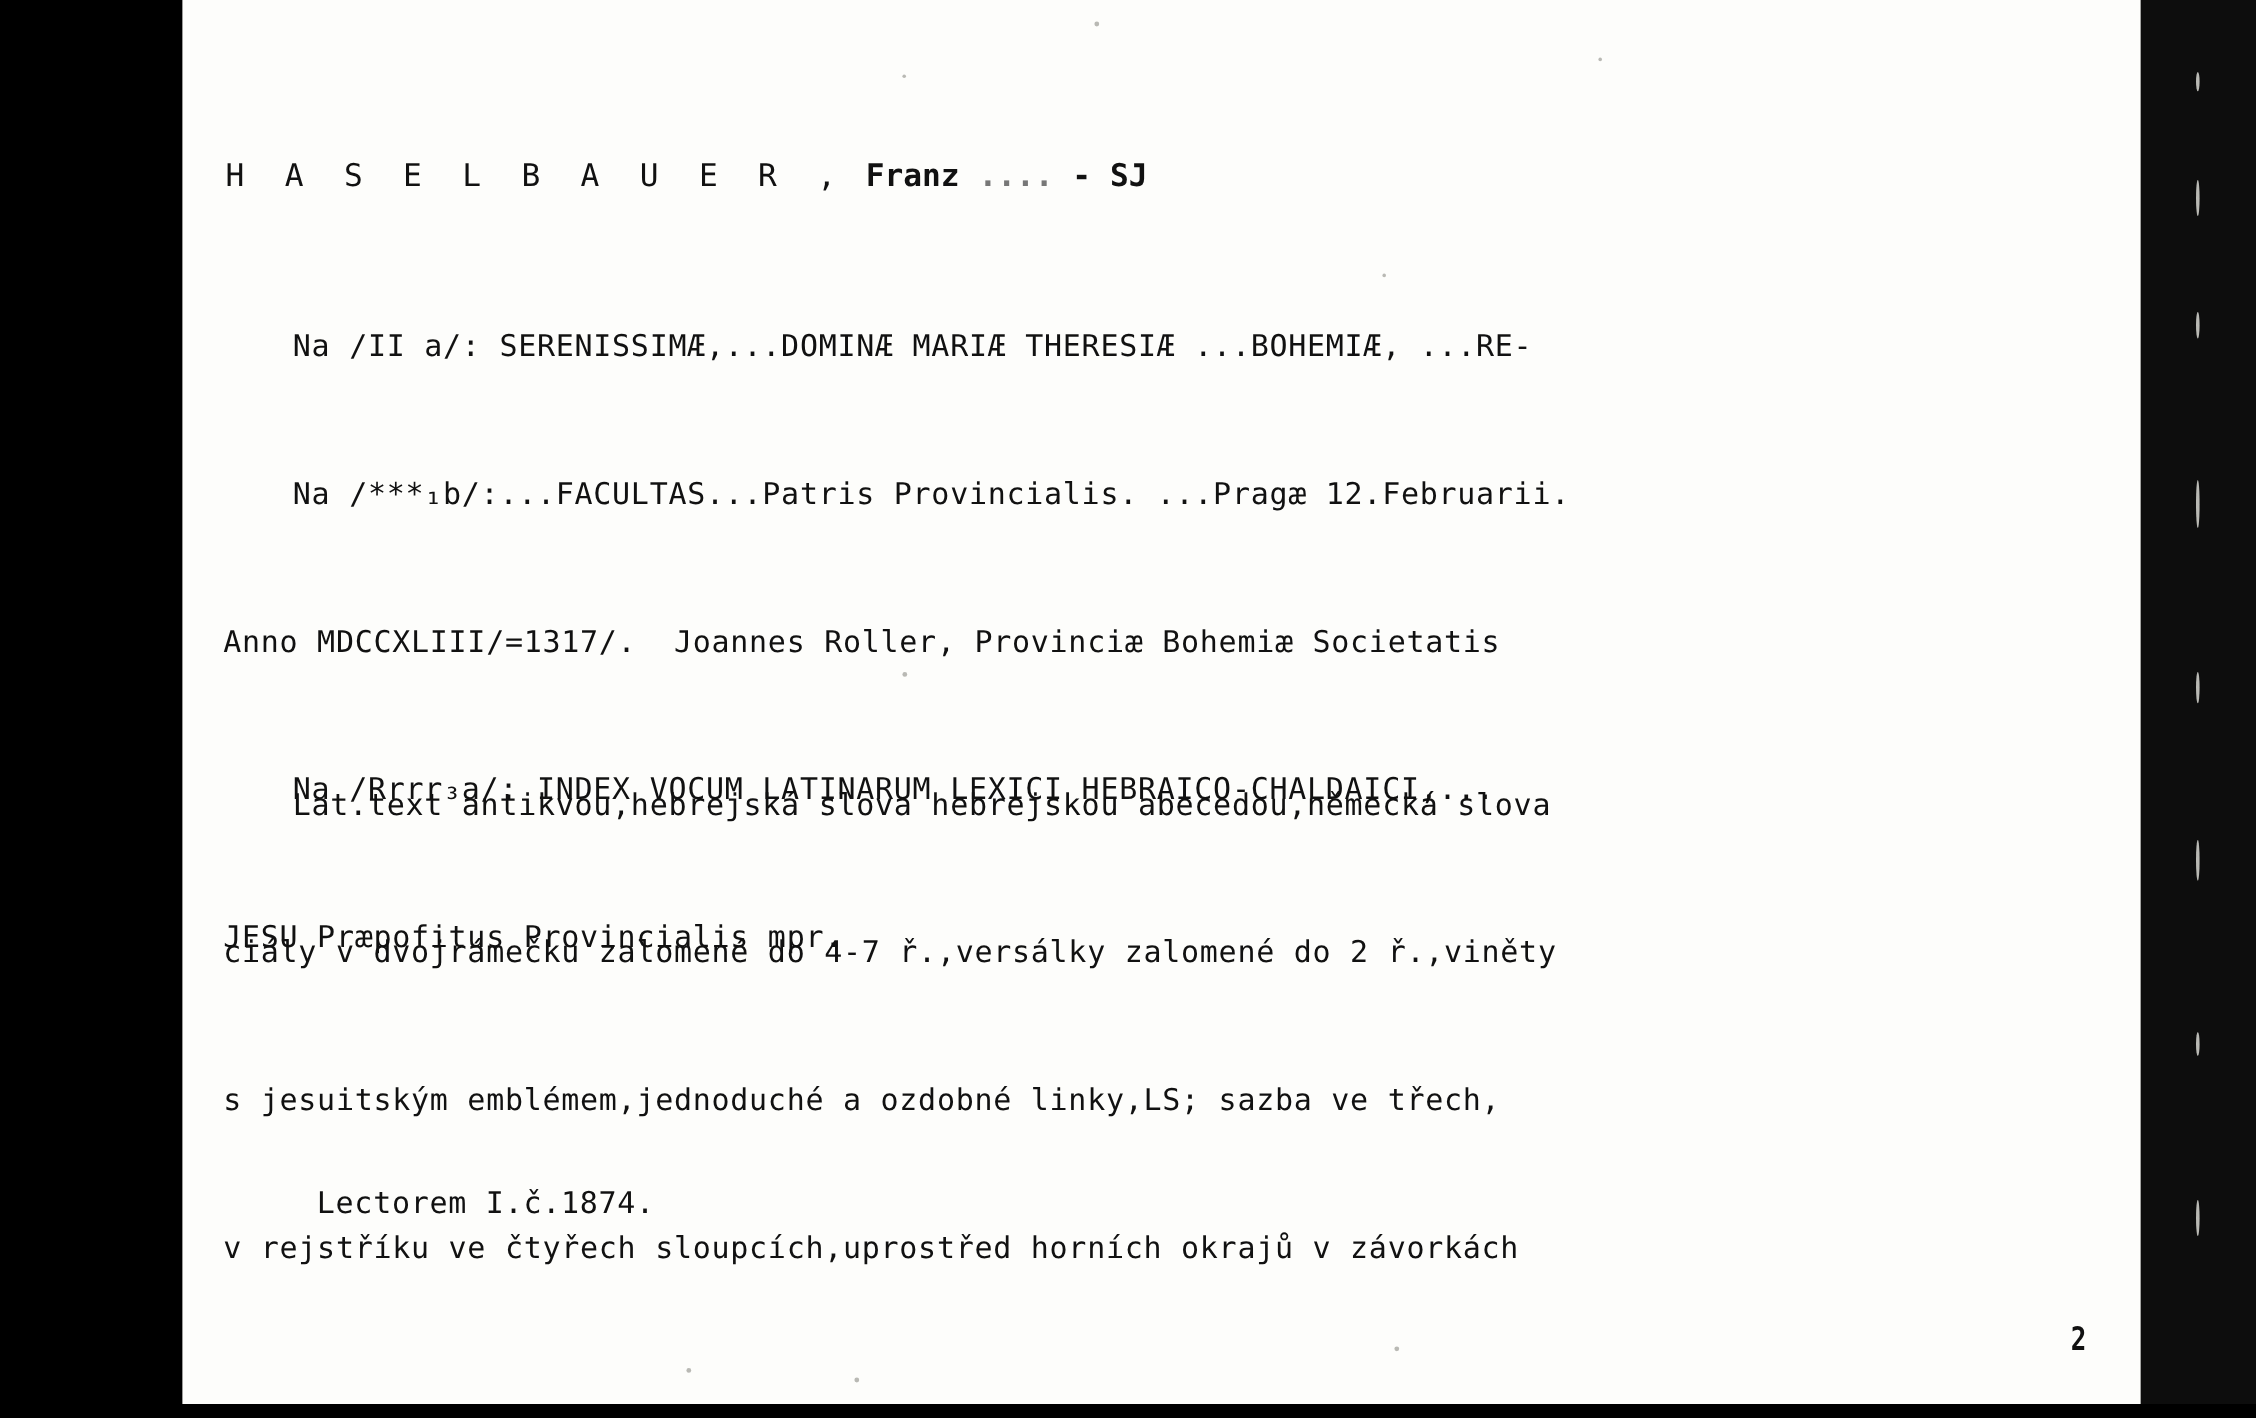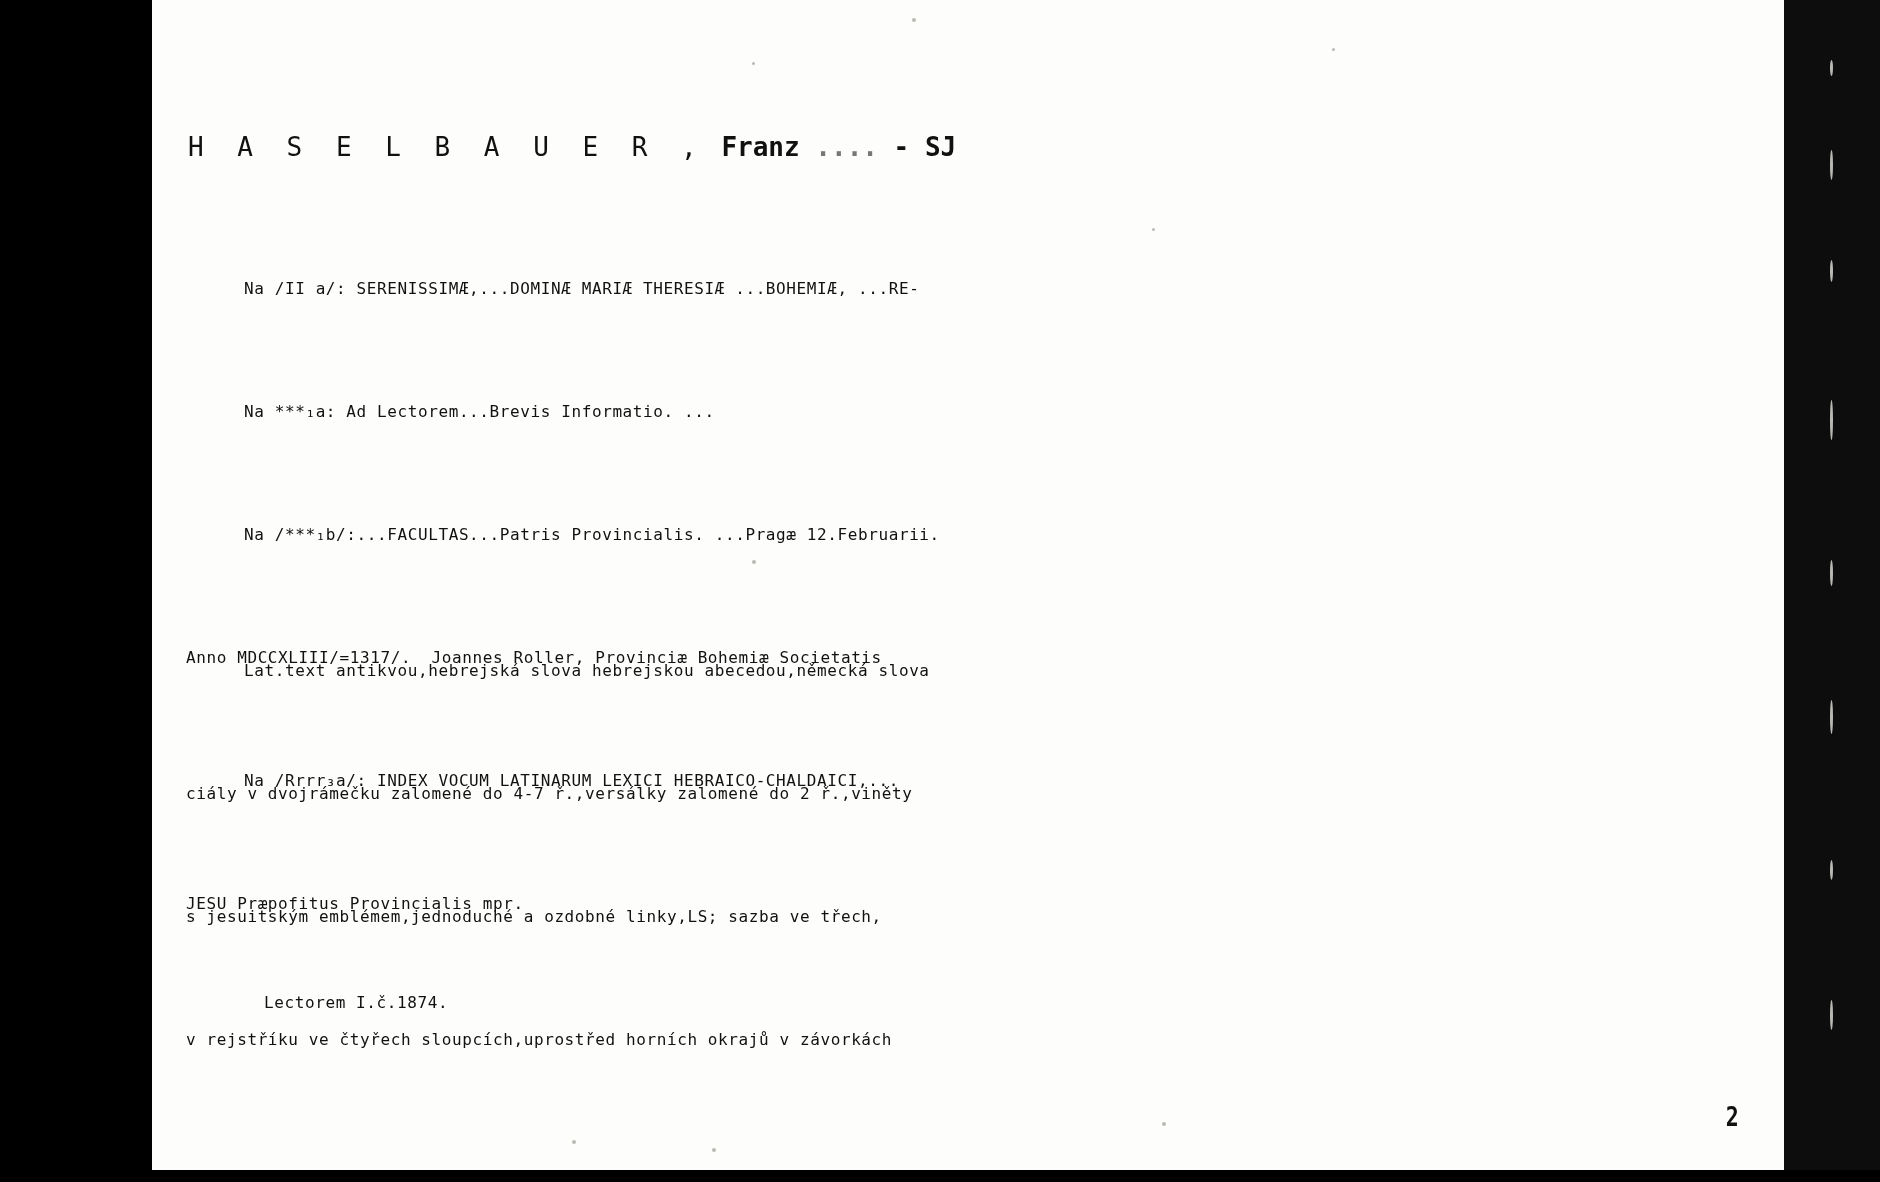--- a/index.html
+++ b/index.html
@@ -49,21 +49,21 @@
     background: #000;
   }
   .speck {
     position: absolute;
     background: #b9b9b4;
     border-radius: 50%;
   }
   .typed {
     font-family: "DejaVu Sans Mono", monospace;
     color: #111111;
-    font-size: 16px;
+    font-size: 25px;
     letter-spacing: 0.6px;
     line-height: 41px;
     white-space: pre-wrap;
   }
   .heading {
     position: absolute;
     left: 36px;
     top: 110px;
     font-family: "DejaVu Sans Mono", monospace;
     font-size: 26px;
@@ -118,21 +118,20 @@
 <div class="page">
 
   <div class="scan-edge-left"></div>
 
   <div class="card">
 
     <div class="heading"><span class="spaced">H A S E L B A U E R ,</span> <span>Franz</span> <span class="dots">....</span> <span>- SJ</span></div>
 
     <div class="block-a typed">
       <div><span class="indent"></span><span>Na /II a/: SERENISSIMÆ,...DOMINÆ MARIÆ THERESIÆ ...BOHEMIÆ, ...RE-</span></div>
-      <div><span class="indent"></span><span>Na ***₁a: Ad Lectorem...Brevis Informatio. ...</span></div>
       <div><span class="indent"></span><span>Na /***₁b/:...FACULTAS...Patris Provincialis. ...Pragæ 12.Februarii.</span></div>
       <div><span>Anno MDCCXLIII/=1317/.  Joannes Roller, Provinciæ Bohemiæ Societatis</span></div>
       <div><span class="indent"></span><span>Na /Rrrr₃a/: INDEX VOCUM LATINARUM LEXICI HEBRAICO-CHALDAICI,...</span></div>
       <div><span>JESU Præpofitus Provincialis mpr.</span></div>
     </div>
 
     <div class="block-b typed">
       <div><span class="indent"></span><span>Lat.text antikvou,hebrejská slova hebrejskou abecedou,německá slova</span></div>
       <div><span>ciály v dvojrámečku zalomené do 4-7 ř.,versálky zalomené do 2 ř.,viněty</span></div>
       <div><span>s jesuitským emblémem,jednoduché a ozdobné linky,LS; sazba ve třech,</span></div>

